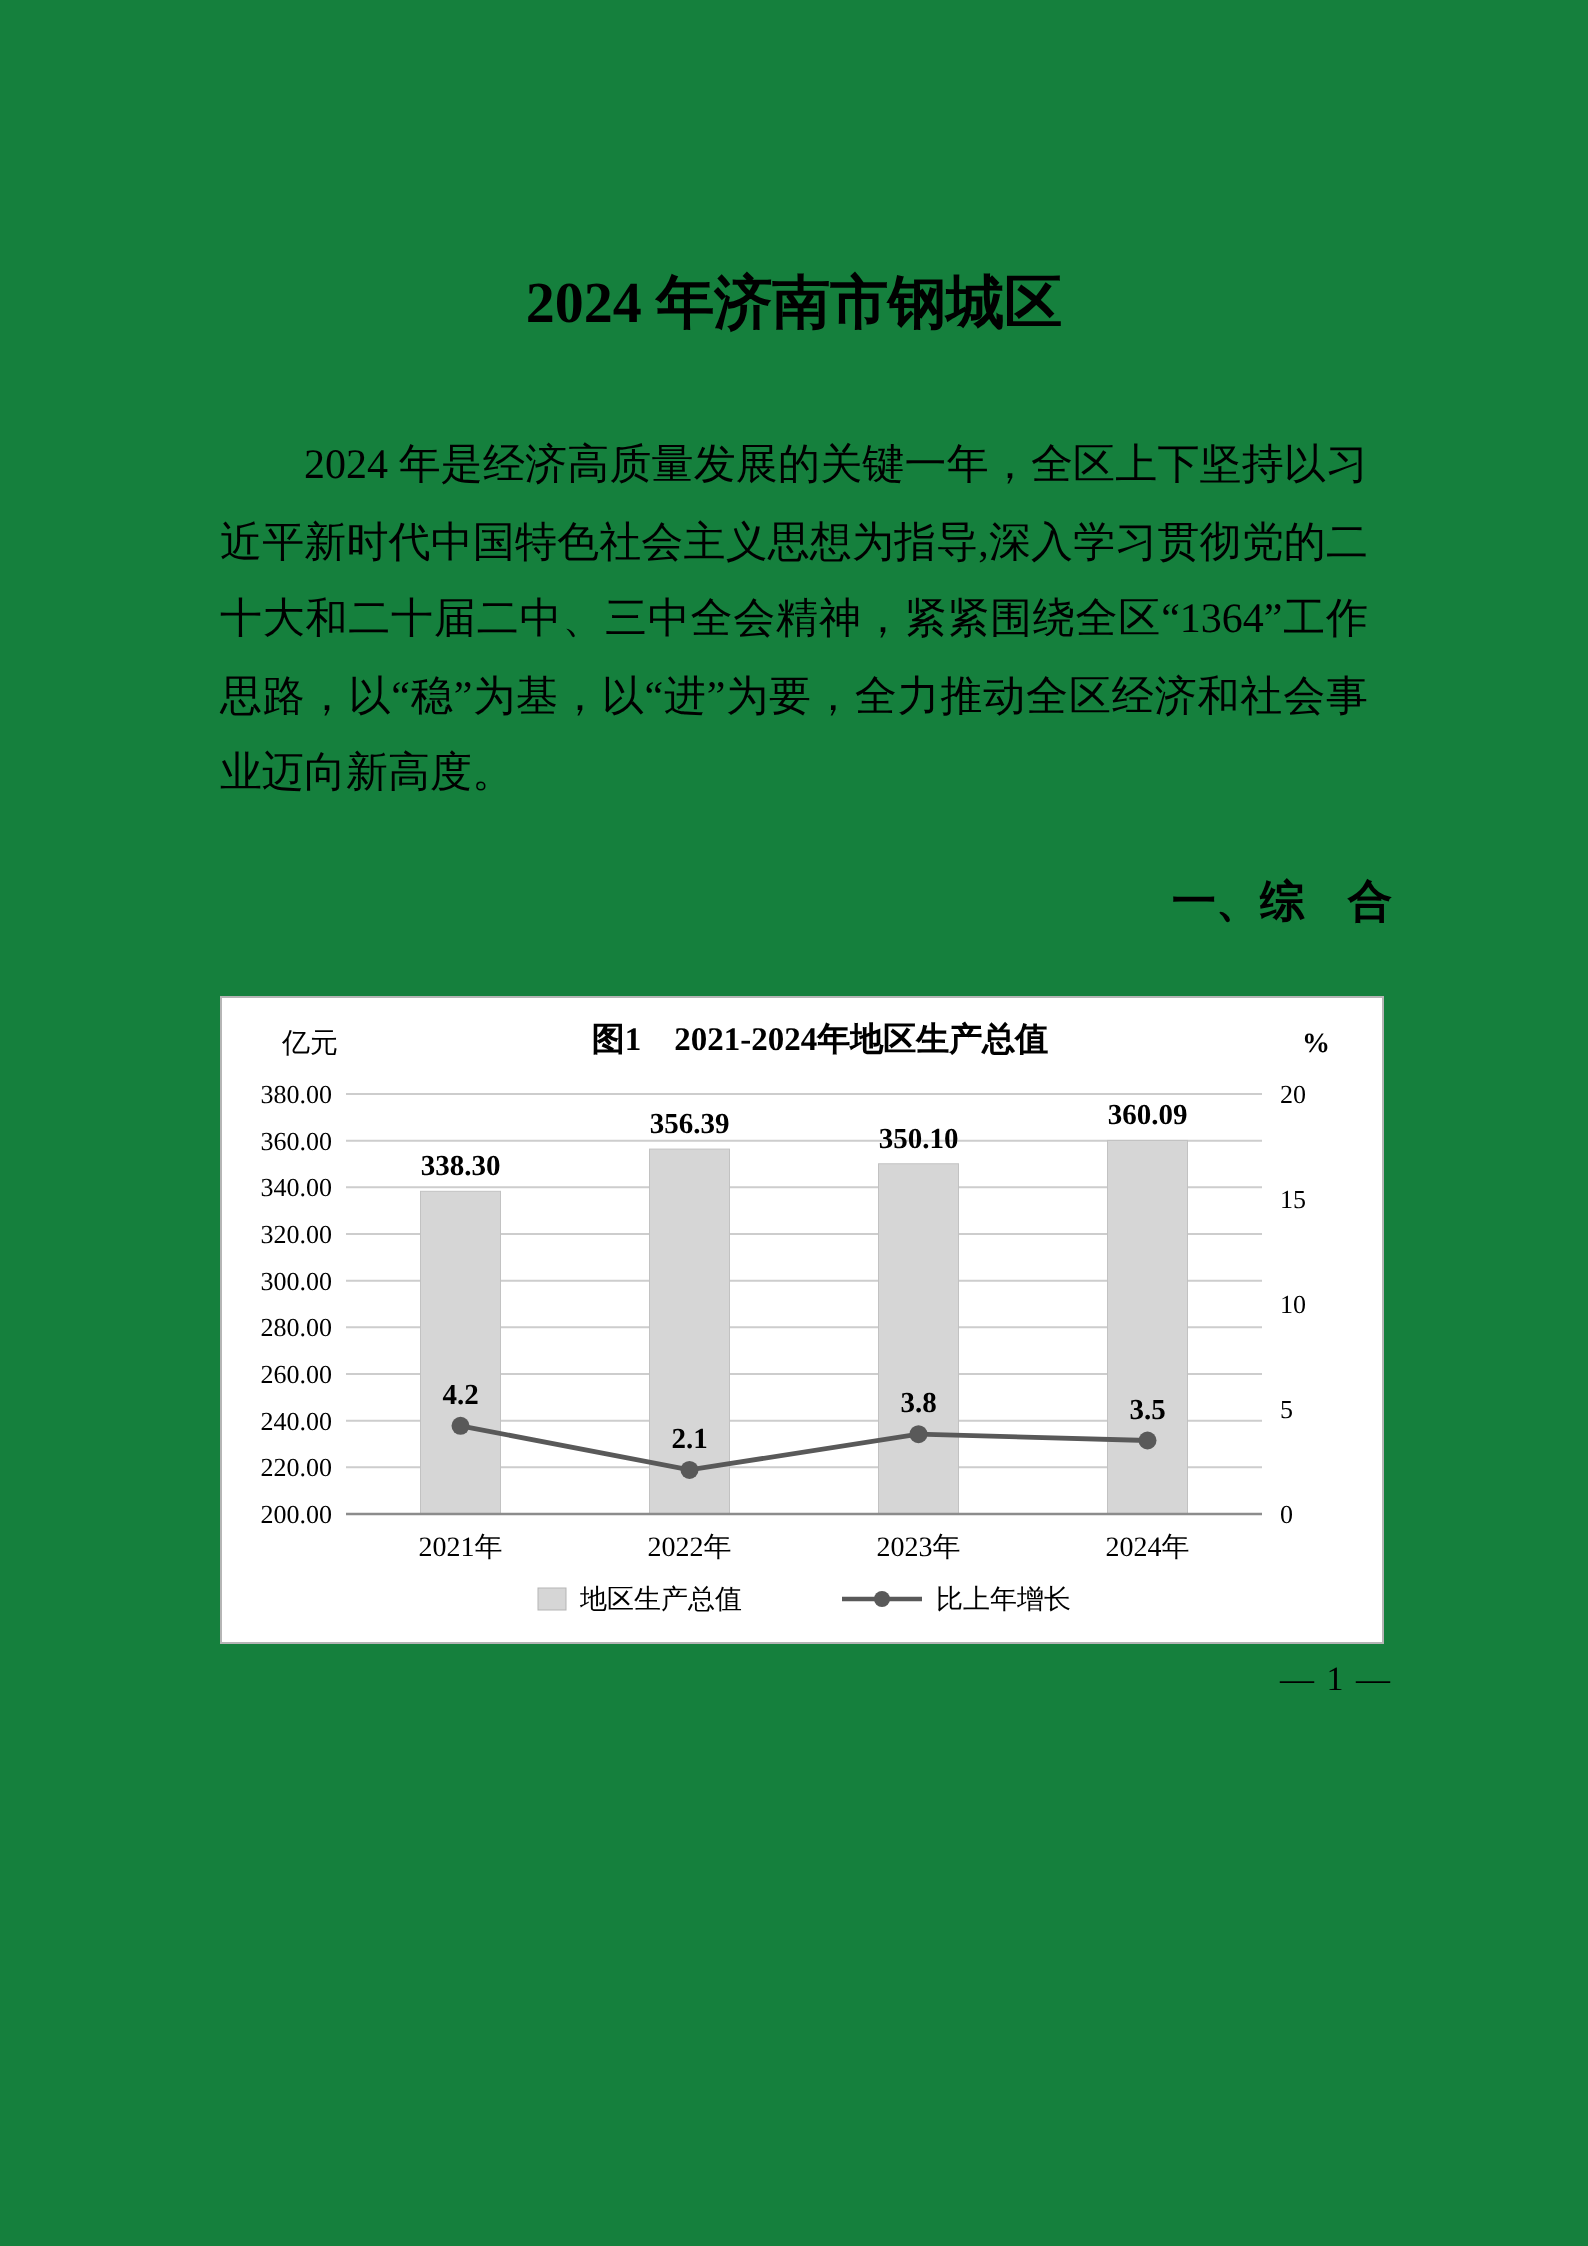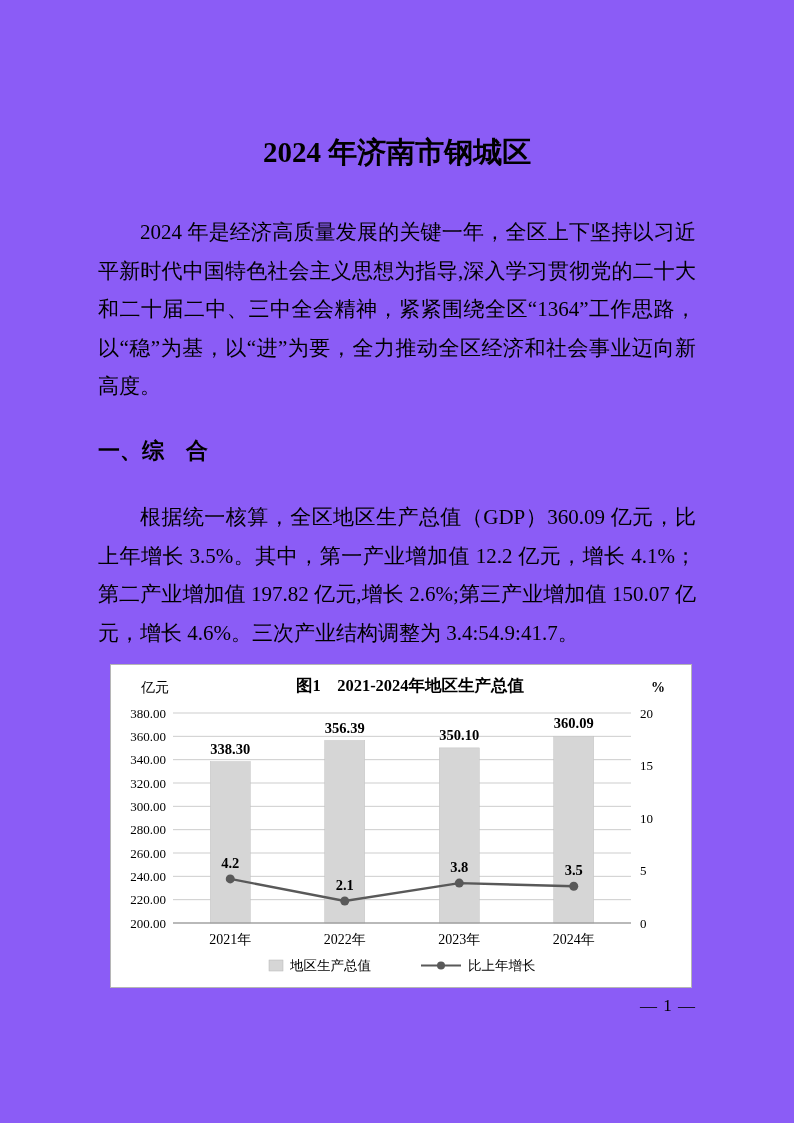--- a/index.html
+++ b/index.html
@@ -1,42 +1,42 @@
 <!DOCTYPE html>
 <html><head>
 <meta charset="utf-8">
 <style>
   html,body{margin:0;padding:0;background:#ffffff;}
   .page{
     position:relative;
     width:794px;height:1123px;
-    background:#8b5cf6;
+    background:#15803d;
     box-sizing:border-box;
     padding:132px 98px 0 98px;
     font-family:"Liberation Serif","DejaVu Serif",serif;
     color:#000;
     overflow:hidden;
   }
   .doc-title{
     text-align:center;
     font-weight:bold;
     font-size:29px;
     line-height:41px;
     margin:0;
   }
   .body-par{
     font-size:21px;
     line-height:38.6px;
     text-align:justify;
     text-indent:2em;
-    margin:0;
+    margin:12px;
   }
   .intro-par{margin-top:40px;}
   .section-heading{
-    text-align:left;
+    text-align:right;
     font-weight:bold;
     font-size:22px;
     margin:30px 0 32px 0;
   }
   .chart-figure{
     width:580px;
     margin:12px 0 0 12px;
     border:1px solid #b5b5b5;
     background:#ffffff;
     box-sizing:content-box;
@@ -55,21 +55,20 @@
 <div class="page">
 
   <h1 class="doc-title">
     <div>2024 年济南市钢城区</div>
   </h1>
 
   <p class="body-par intro-par">2024 年是经济高质量发展的关键一年，全区上下坚持以习近平新时代中国特色社会主义思想为指导,深入学习贯彻党的二十大和二十届二中、三中全会精神，紧紧围绕全区“1364”工作思路，以“稳”为基，以“进”为要，全力推动全区经济和社会事业迈向新高度。</p>
 
   <h2 class="section-heading">一、综　合</h2>
 
-  <p class="body-par">根据统一核算，全区地区生产总值（GDP）360.09 亿元，比上年增长 3.5%。其中，第一产业增加值 12.2 亿元，增长 4.1%；第二产业增加值 197.82 亿元,增长 2.6%;第三产业增加值 150.07 亿元，增长 4.6%。三次产业结构调整为 3.4:54.9:41.7。</p>
 
   <figure class="chart-figure" style="margin-block:0;margin-inline:0;margin:12px 0 0 12px;">
     <svg width="580" height="322" viewBox="0 0 580 322" xmlns="http://www.w3.org/2000/svg">
         <line x1="62" y1="48" x2="520" y2="48" stroke="#cdcdcd" stroke-width="1"></line>
         <text x="55" y="52.5" text-anchor="end" font-size="13" font-family="&quot;Liberation Serif&quot;,&quot;DejaVu Serif&quot;,serif">380.00</text>
         <line x1="62" y1="71.33333333333334" x2="520" y2="71.33333333333334" stroke="#cdcdcd" stroke-width="1"></line>
         <text x="55" y="75.83333333333334" text-anchor="end" font-size="13" font-family="&quot;Liberation Serif&quot;,&quot;DejaVu Serif&quot;,serif">360.00</text>
         <line x1="62" y1="94.66666666666666" x2="520" y2="94.66666666666666" stroke="#cdcdcd" stroke-width="1"></line>
         <text x="55" y="99.16666666666666" text-anchor="end" font-size="13" font-family="&quot;Liberation Serif&quot;,&quot;DejaVu Serif&quot;,serif">340.00</text>
         <line x1="62" y1="118" x2="520" y2="118" stroke="#cdcdcd" stroke-width="1"></line>

